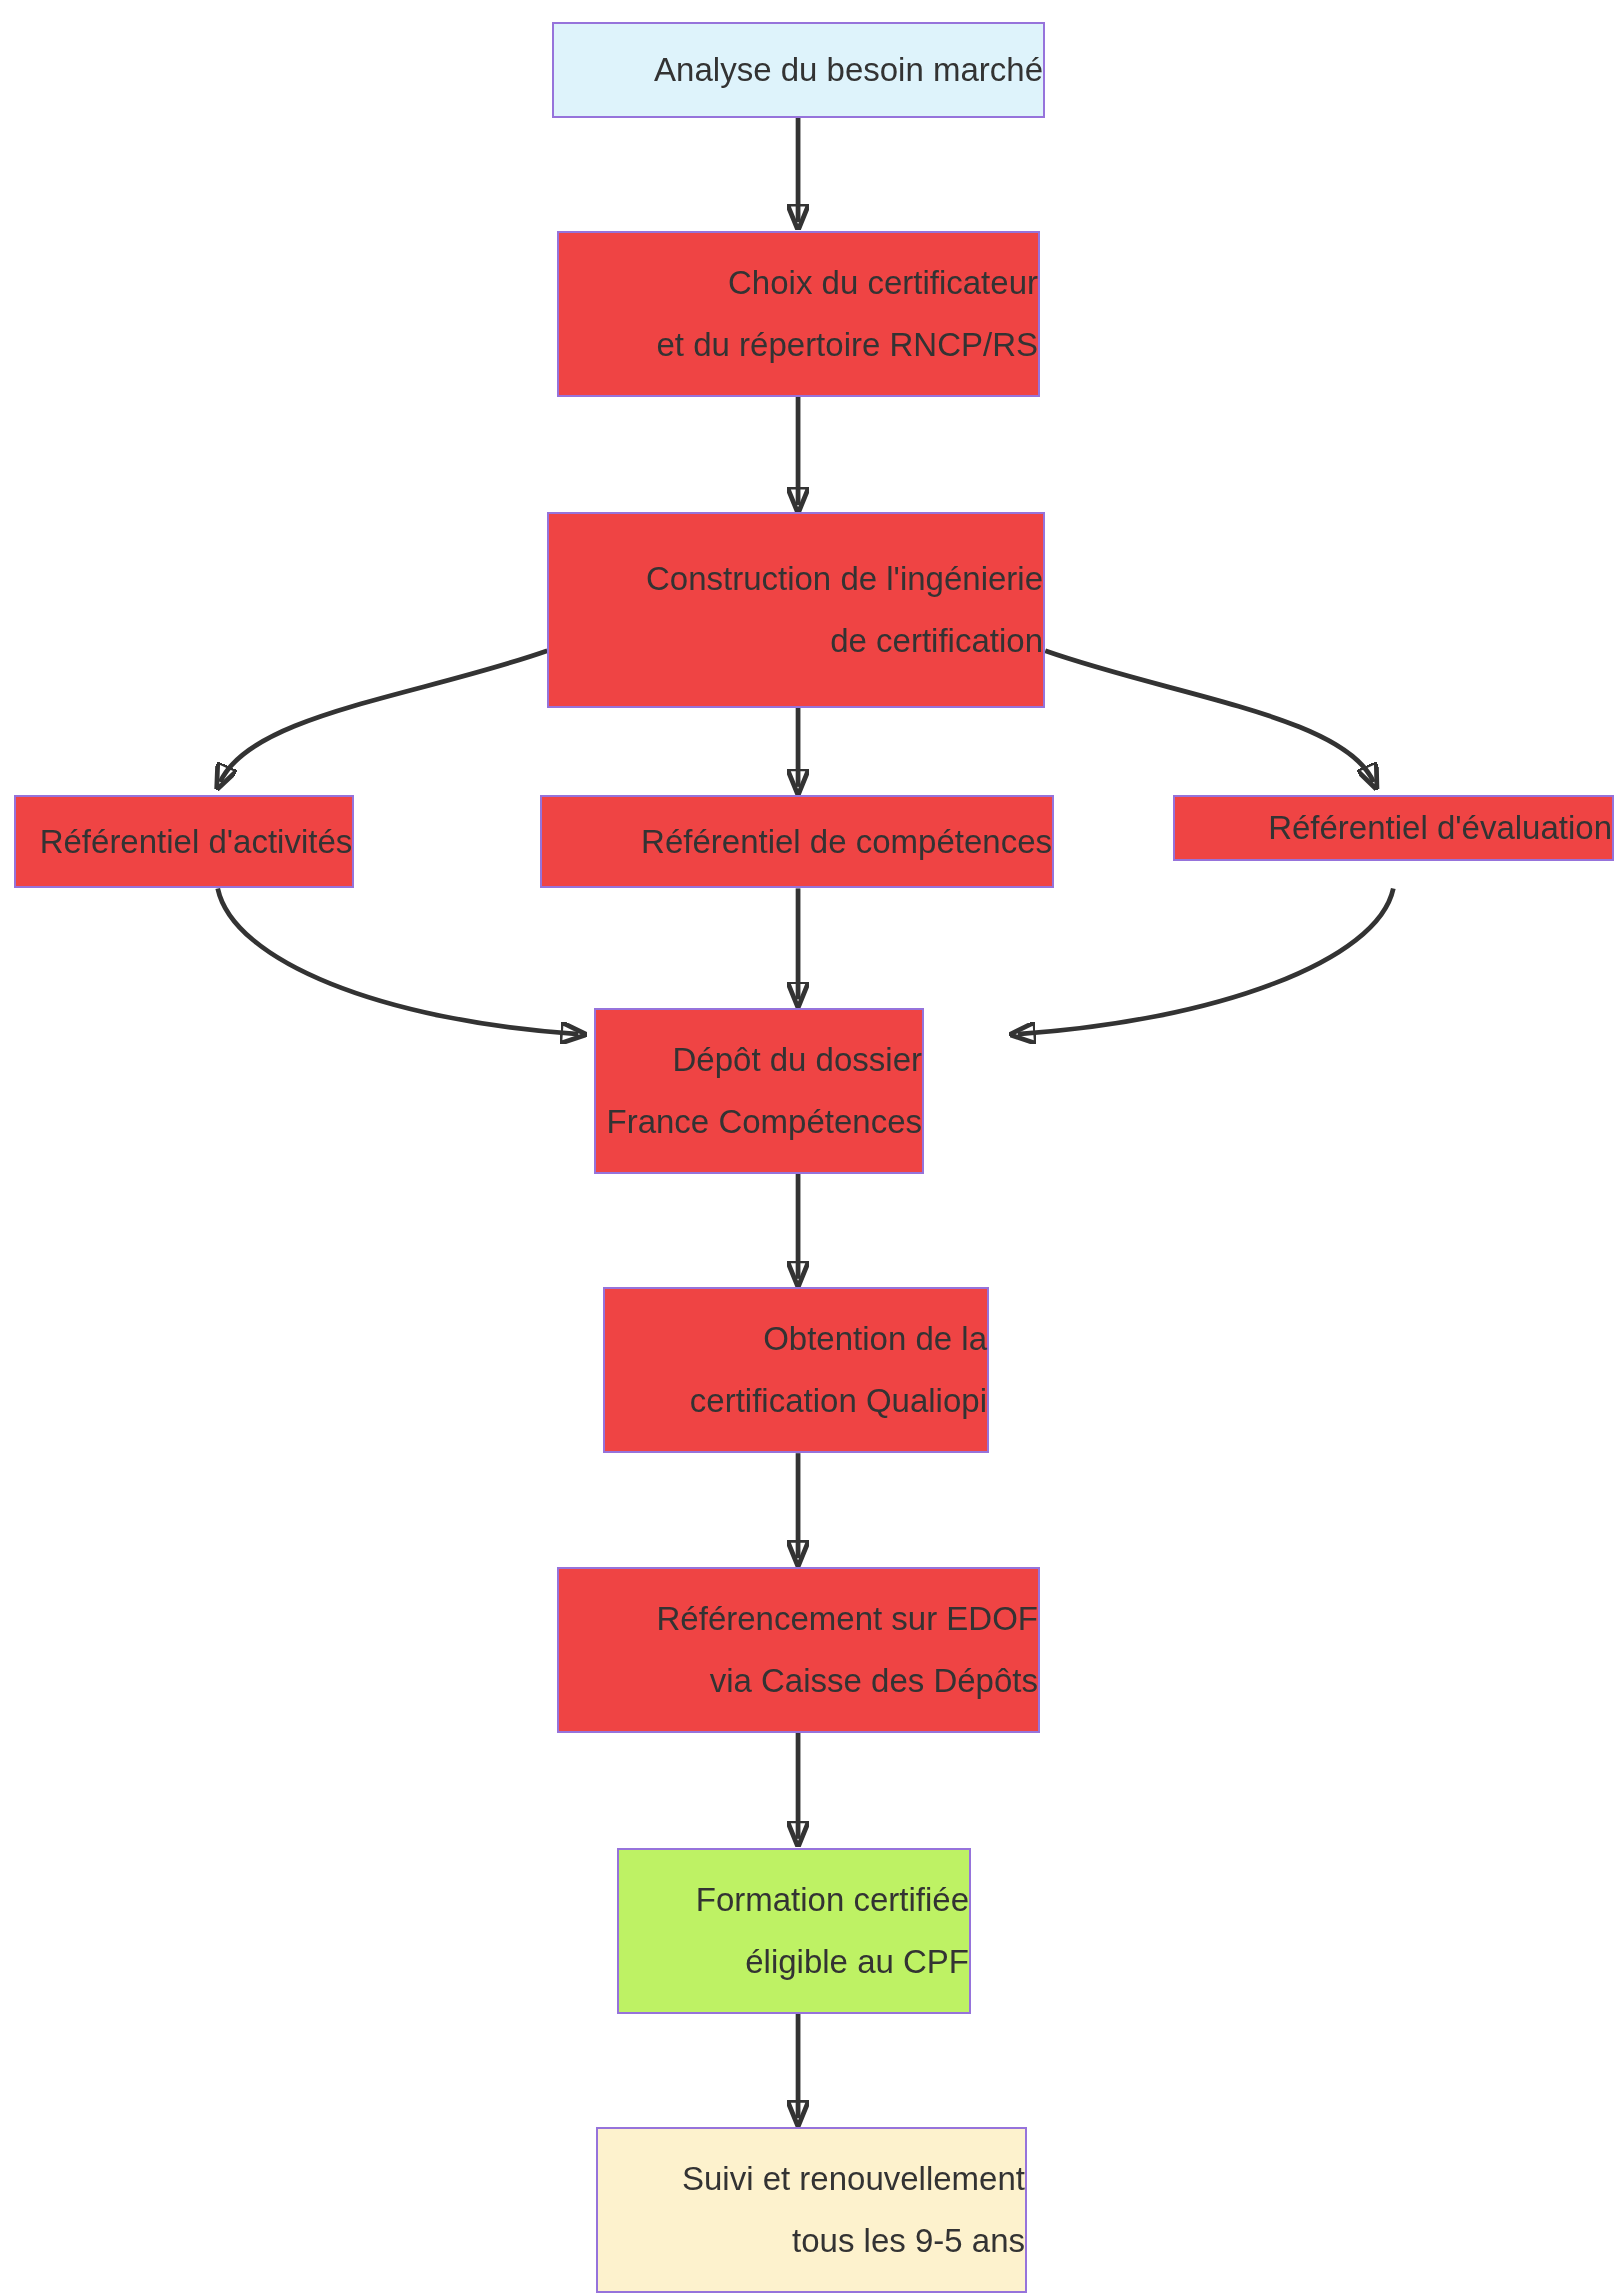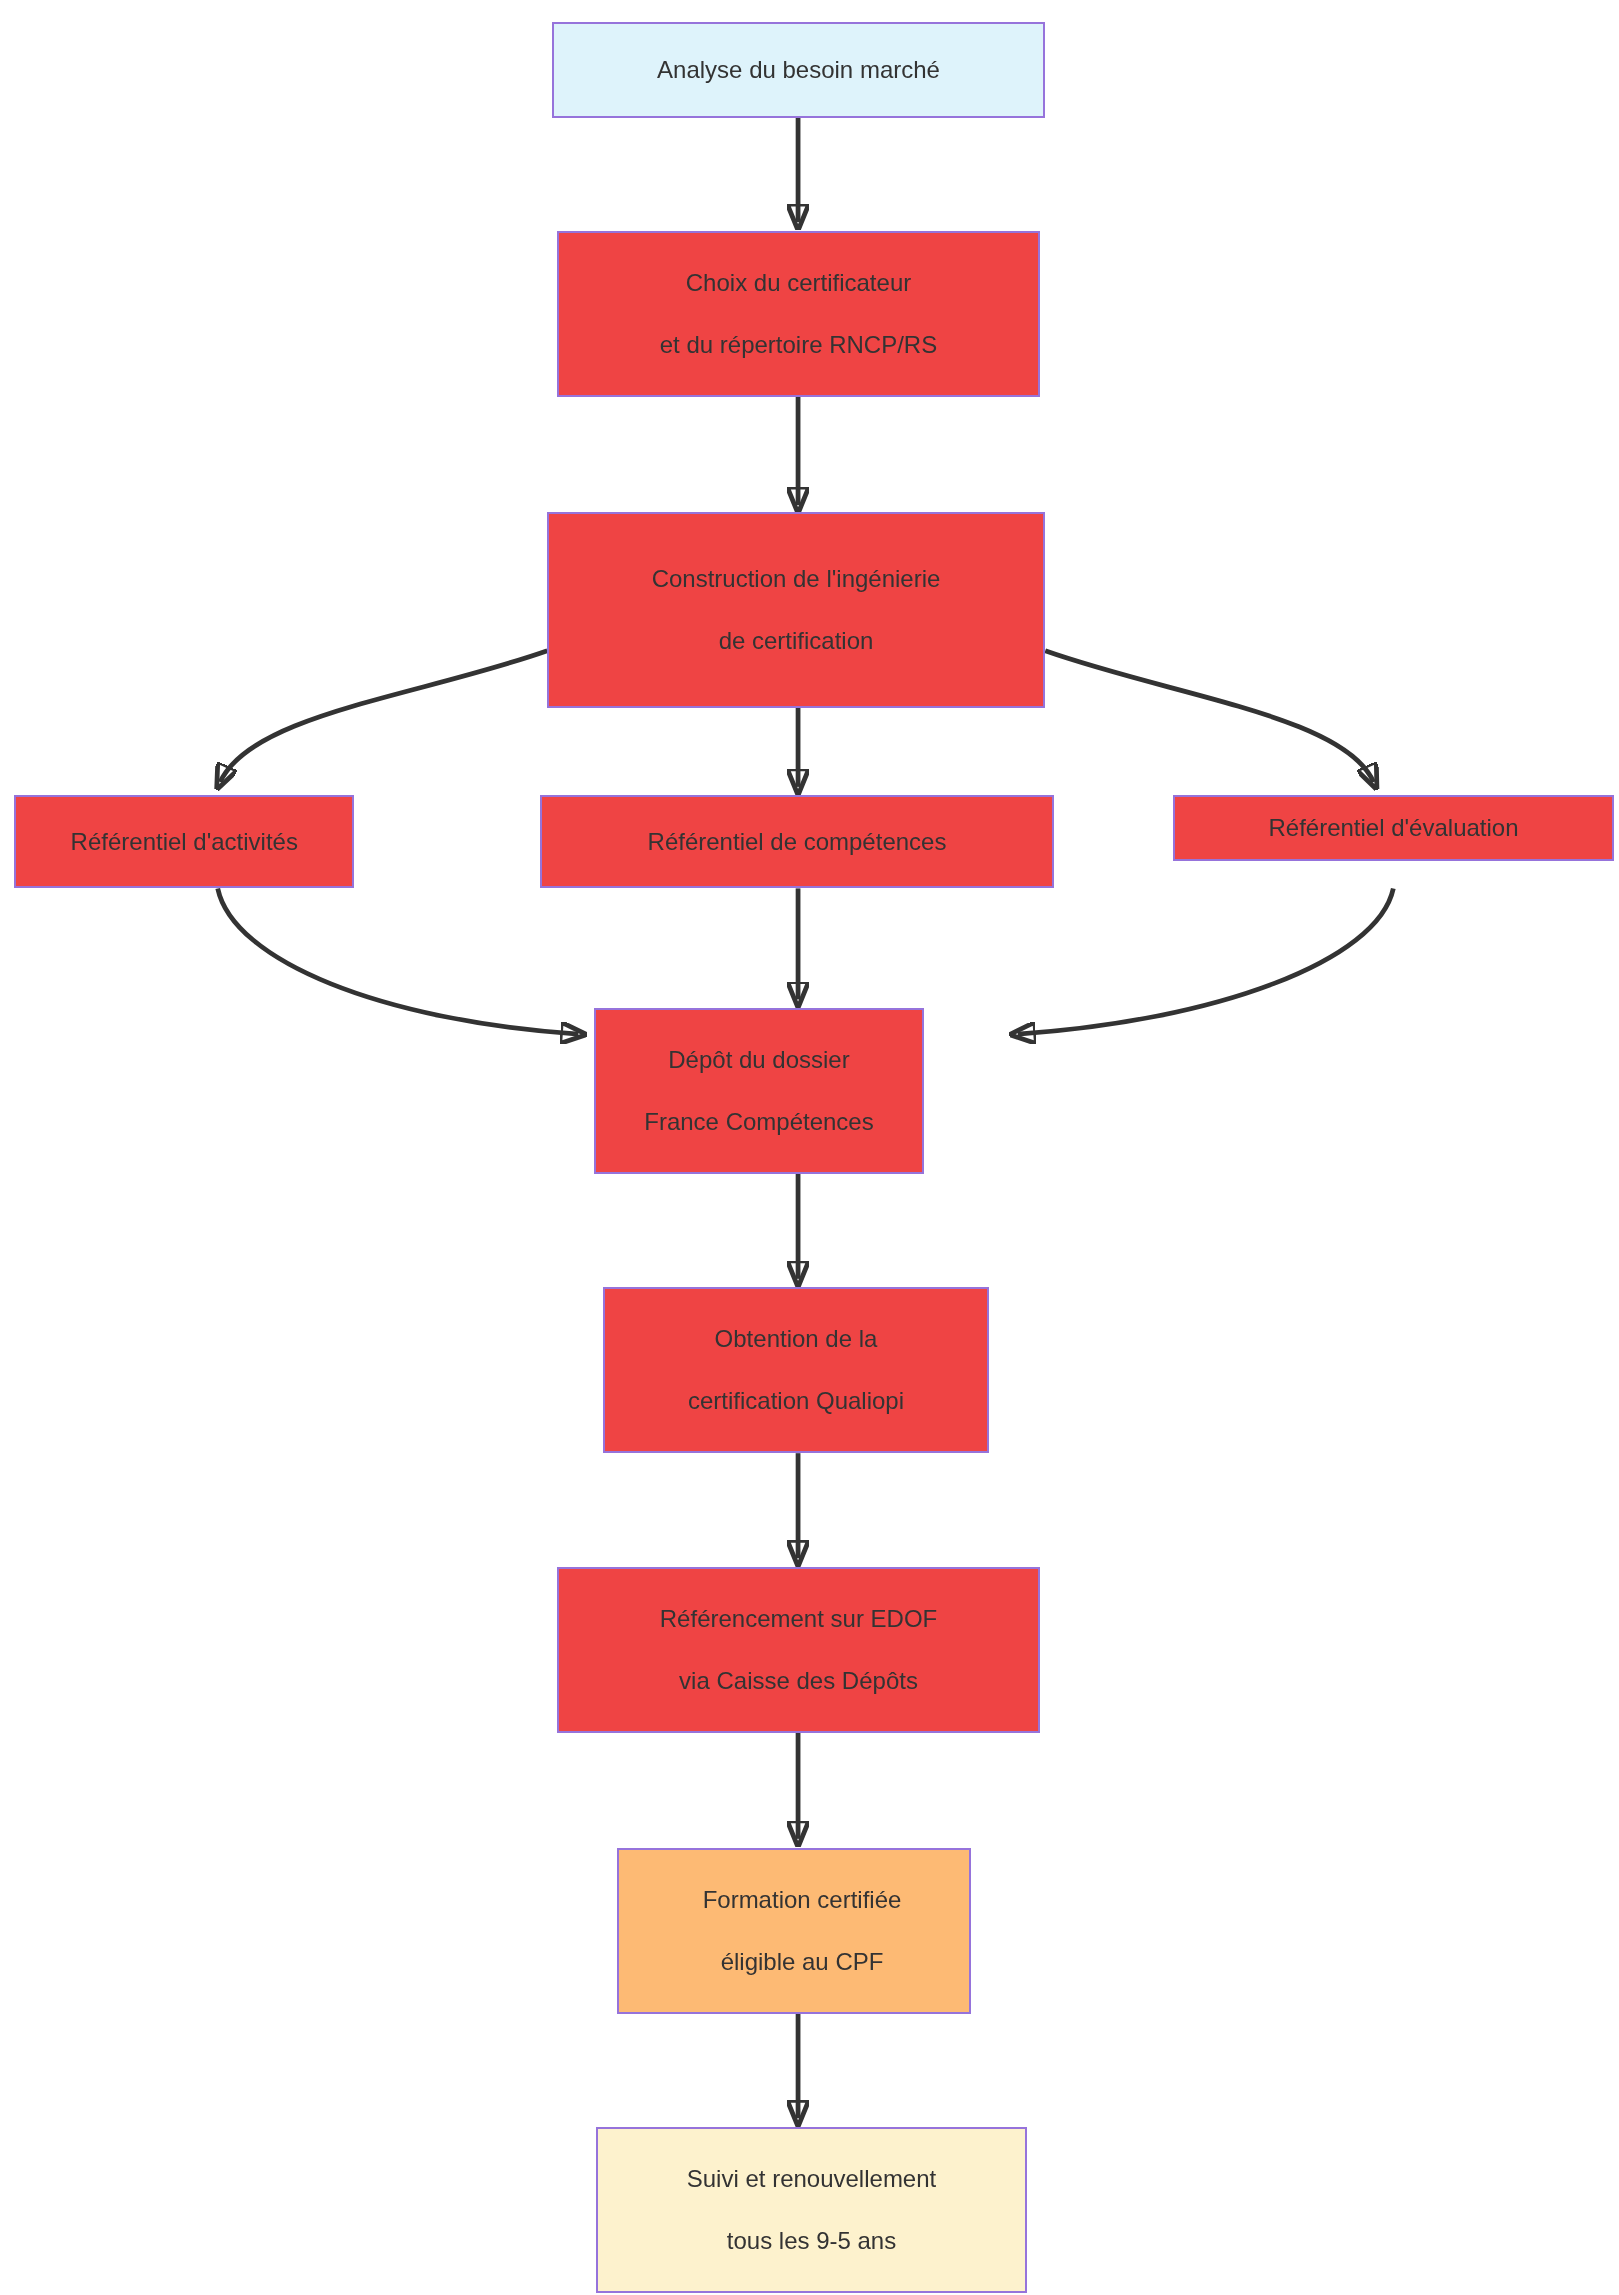--- a/index.html
+++ b/index.html
@@ -29,31 +29,31 @@
     stroke-width: 8;
     stroke-linejoin: round;
   }
   .node {
     position: absolute;
     z-index: 1;
     box-sizing: border-box;
     border: 2.4px solid #9673db;
     display: flex;
     flex-direction: column;
-    align-items: center;
+    align-items: flex-end;
     justify-content: center;
     text-align: center;
     color: #333333;
-    font-size: 24px;
+    font-size: 33px;
     line-height: 62px;
     white-space: nowrap;
   }
   .fill-blue     { background: #def3fb; }
   .fill-lavender { background: #ef4444; }
-  .fill-green    { background: #fdba74; padding-left: 16px; }
+  .fill-green    { background: #bef264; padding-left: 16px; }
   .fill-yellow   { background: #fdf2cd; }
 </style>
 </head>
 <body>
 
 <div class="canvas">
 
   <svg class="connectors" viewBox="0 0 2712 3844" xmlns="http://www.w3.org/2000/svg">
     <defs>
       <marker id="arrow" markerUnits="userSpaceOnUse" markerWidth="44" markerHeight="36" refX="30" refY="18" orient="auto">

